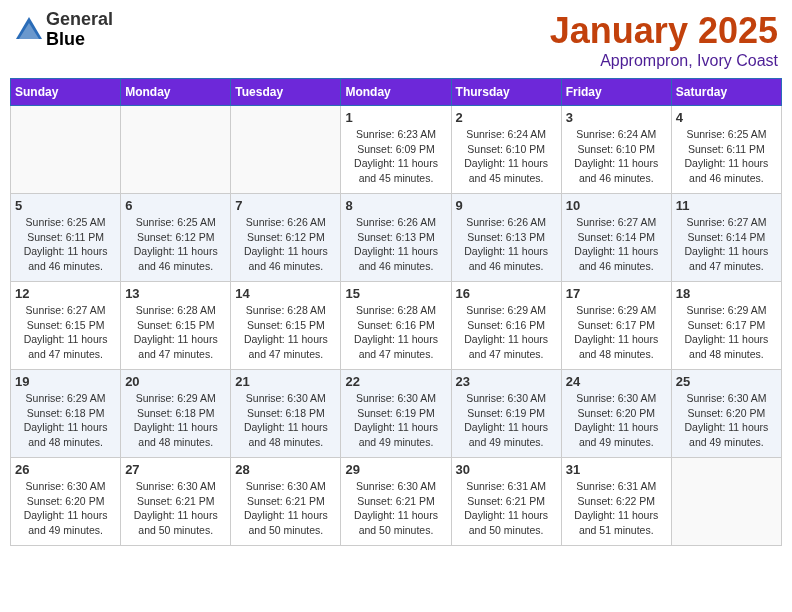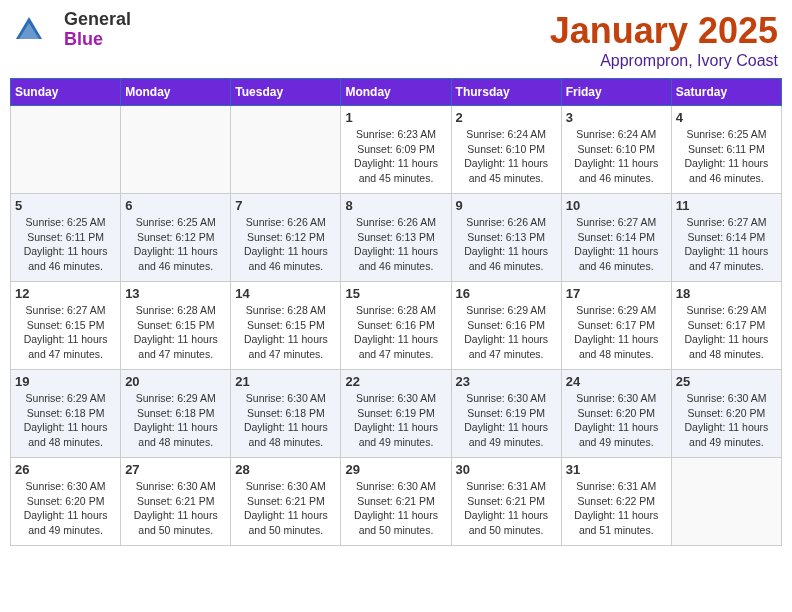--- a/index.html
+++ b/index.html
@@ -13,36 +13,36 @@
     .header {
       display: flex;
       justify-content: space-between;
       align-items: flex-start;
       margin-bottom: 8px;
       padding: 0 4px;
     }
     .logo {
       display: flex;
       align-items: center;
-      gap: 20px;
+      gap: 2px;
     }
     .logo-text {
       display: flex;
       flex-direction: column;
       line-height: 1.1;
     }
     .logo-general {
       font-size: 18px;
       font-weight: bold;
       color: #333;
     }
     .logo-blue {
       font-size: 18px;
       font-weight: bold;
-      color: #a21caf;
+      color: #000000;
     }
     .logo-icon {
       width: 30px;
       height: 30px;
     }
     .title-area {
       text-align: right;
     }
     .month-title {
       font-size: 36px;

